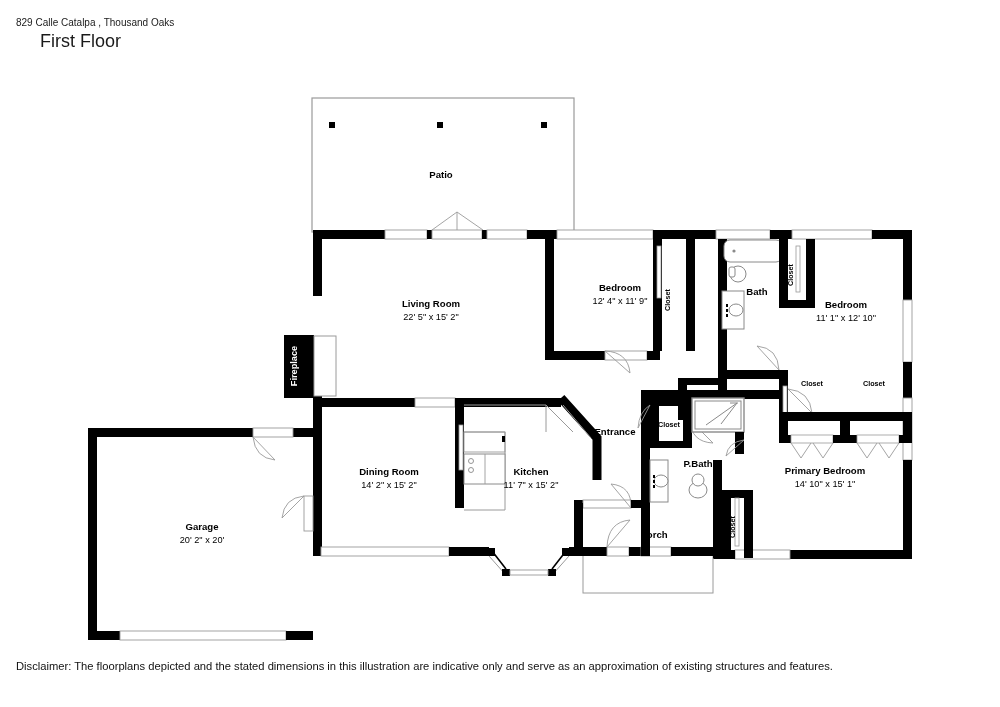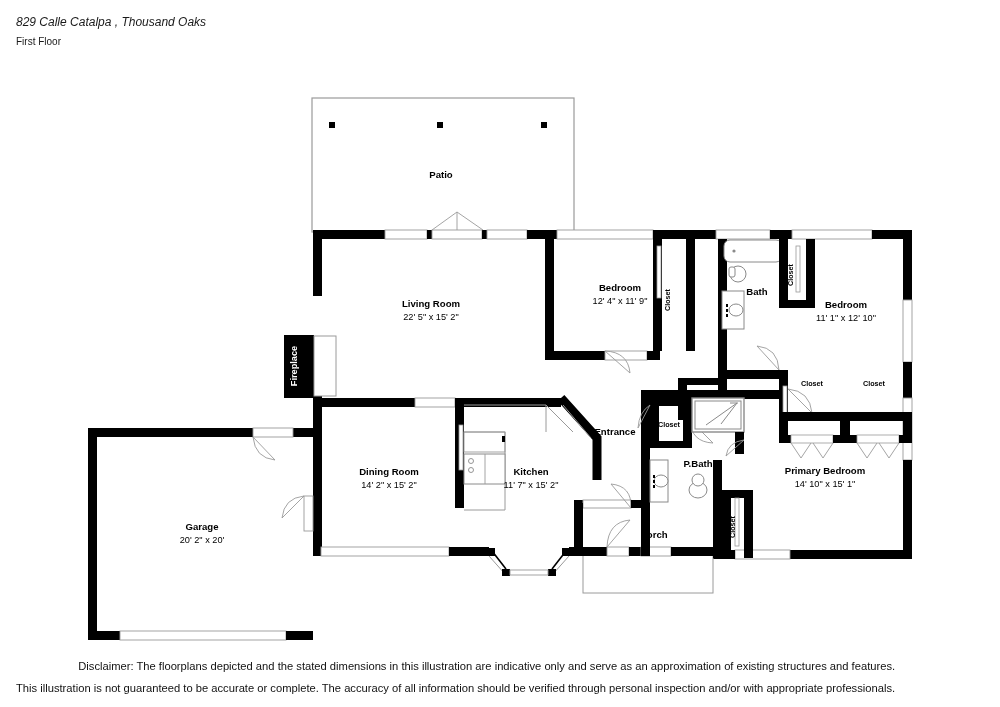--- a/index.html
+++ b/index.html
@@ -15,27 +15,27 @@
     position: relative;
     overflow: hidden;
   }
   .header {
     position: absolute;
     left: 16px;
     top: 13px;
     line-height: 19px;
   }
   .header .addr {
-    font-size: 12px;
-    color: #1a1a1a;
-    font-style: italic;
-  }
-  .header .floor {
     font-size: 10px;
     color: #1a1a1a;
+  }
+  .header .floor {
+    font-size: 18px;
+    color: #1a1a1a;
+    margin-left: 24px;
   }
   .plan-wrap {
     position: absolute;
     left: 0;
     top: 60px;
     width: 832px;
     height: 585px;
   }
   svg.plan {
     display: block;
@@ -65,21 +65,20 @@
     font-weight: bold;
     font-size: 9.2px;
     fill: #ffffff;
     text-anchor: middle;
   }
   .footer {
     position: absolute;
     left: 16px;
     top: 655px;
     line-height: 22px;
-    text-align: right;
   }
   .footer div {
     font-size: 11.2px;
     color: #111;
   }
 </style>
 </head>
 <body>
 
 <div class="header">
@@ -352,14 +351,13 @@
   <text class="rdim" x="531" y="428">11' 7" x 15' 2"</text>
 
   <text class="rlabel" x="389" y="415">Dining Room</text>
   <text class="rdim" x="389" y="428">14' 2" x 15' 2"</text>
 
 </svg>
 </div>
 
 <div class="footer">
   <div>Disclaimer: The floorplans depicted and the stated dimensions in this illustration are indicative only and serve as an approximation of existing structures and features.</div>
-  <div>This illustration is not guaranteed to be accurate or complete. The accuracy of all information should be verified through personal inspection and/or with appropriate professionals.</div>
 </div>
 
 </body></html>

